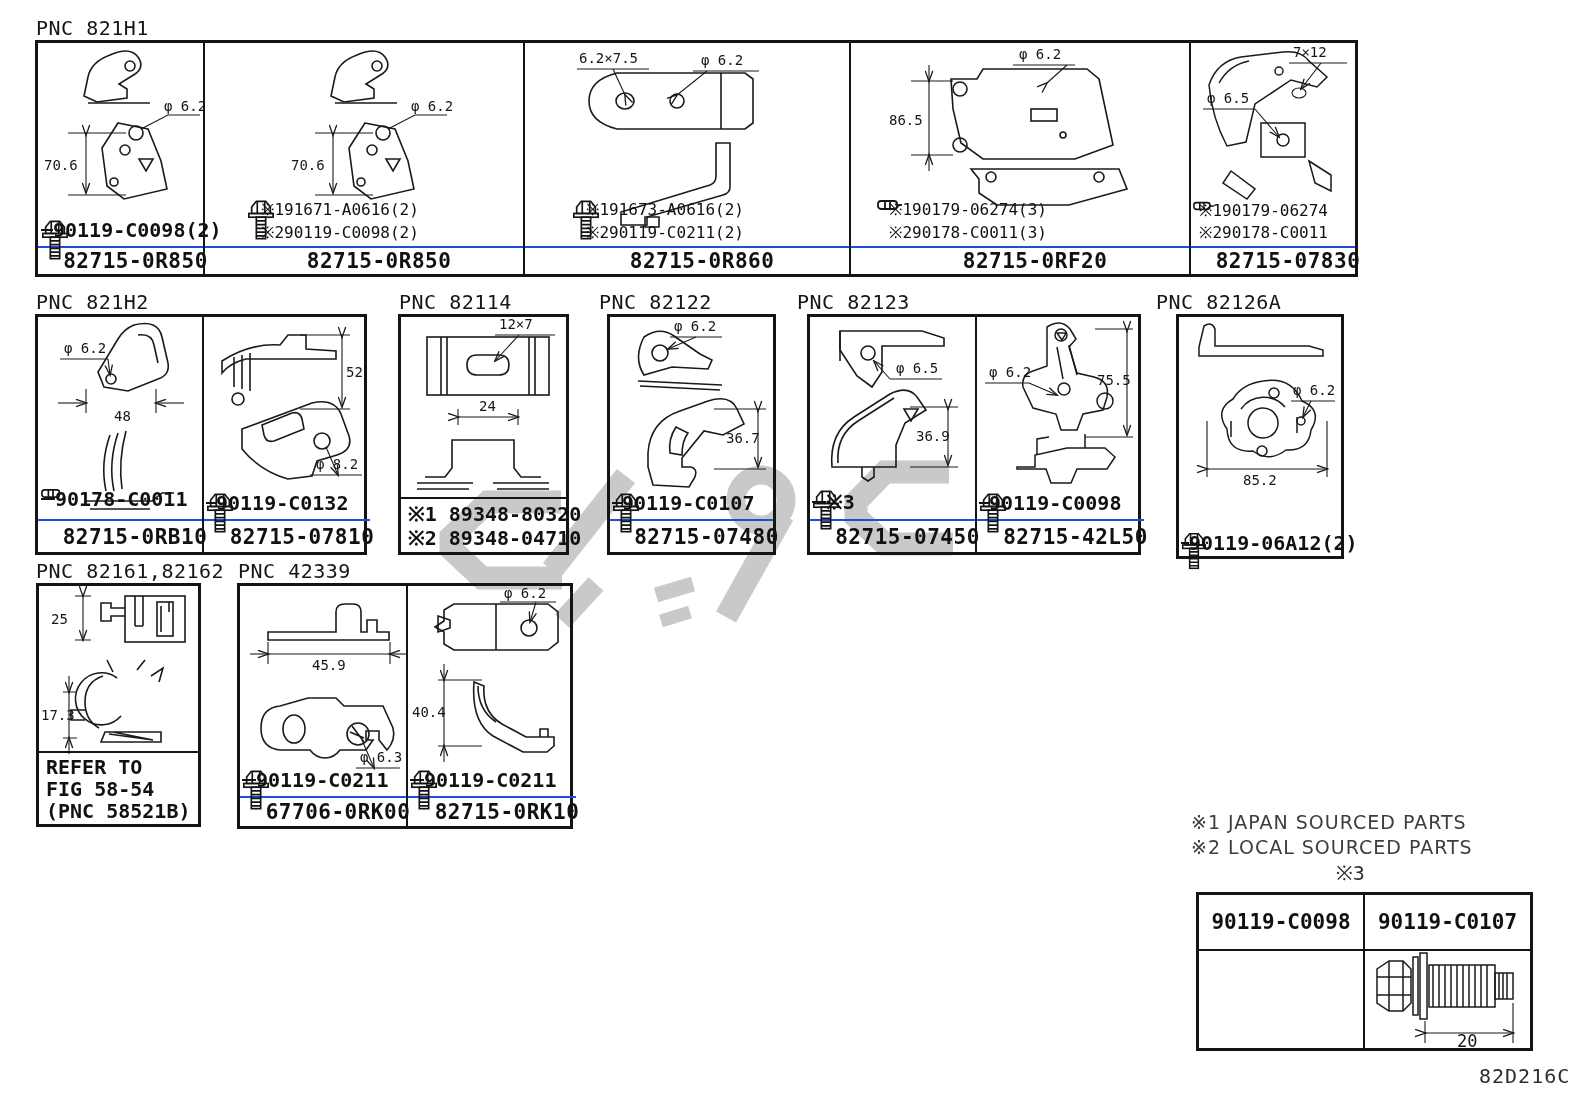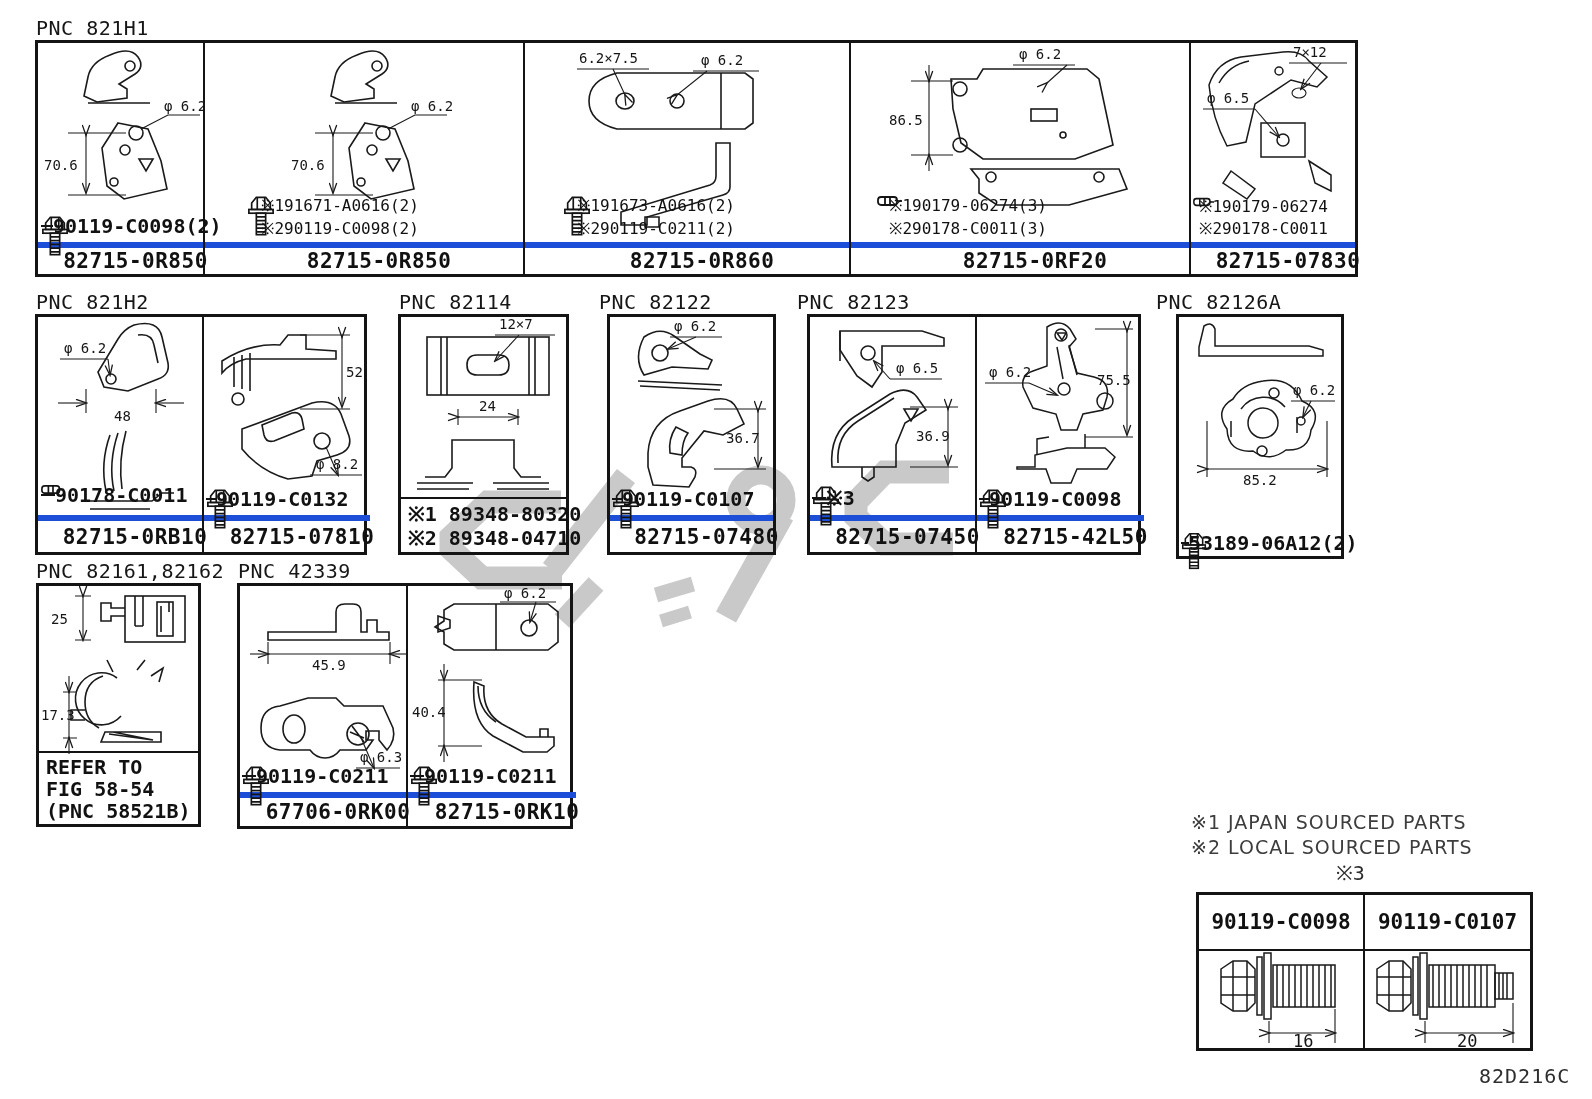--- a/index.html
+++ b/index.html
@@ -4,21 +4,21 @@
 <style>
   html,body{margin:0;padding:0;background:#fff;}
   #page{position:relative;width:1592px;height:1099px;background:#fff;overflow:hidden;
         font-family:"DejaVu Sans Mono",monospace;color:#111;margin-top:8px;}
   .pnc{position:absolute;font-size:20px;letter-spacing:0.5px;color:#161616;white-space:nowrap;}
   .tbl{position:absolute;border:3px solid #141414;display:flex;align-items:stretch;box-sizing:border-box;}
   .cell{position:relative;display:flex;flex-direction:column;box-sizing:border-box;}
   .cell.bd{border-right:2px solid #141414;}
   .draw{position:relative;flex:1;overflow:visible;}
   .draw svg{position:absolute;left:0;top:0;}
-  .strip{border-top:6px solid #1d4ed8;display:flex;align-items:center;justify-content:center;
+  .strip{border-top:2px solid #1d4ed8;display:flex;align-items:center;justify-content:center;
          font-weight:bold;font-size:21px;letter-spacing:0.5px;white-space:nowrap;padding-left:30px;}
   .notes{border-top:2px solid #141414;padding:3px 0 2px 7px;font-weight:bold;font-size:20px;
          line-height:24px;white-space:nowrap;}
   .fl{position:absolute;display:flex;align-items:center;white-space:nowrap;}
   .fl .lbl{font-weight:bold;font-size:20px;letter-spacing:0px;}
   .fl .lead{height:0;border-top:2px solid #141414;}
   .fl2{position:absolute;display:flex;align-items:flex-end;white-space:nowrap;}
   .fl2 .col{display:flex;flex-direction:column;line-height:23px;}
   .legend{position:absolute;font-family:"DejaVu Sans",sans-serif;color:#3d3d3d;
           font-size:19px;letter-spacing:1px;line-height:25px;white-space:nowrap;}
@@ -160,21 +160,21 @@
         </g>
         <g stroke="#1a1a1a" stroke-width="1.1" fill="none">
           <path d="M52,26 h72"></path>
               <path d="M100,52 L88,26" marker-start="url(#ah)"></path>
           <path d="M168,28 h66"></path>
               <path d="M152,52 L182,28" marker-start="url(#ah)"></path>
         </g>
         <text class="dim" x="54" y="20">6.2×7.5</text>
         <text class="dim" x="176" y="22">φ 6.2</text>
       </svg>
-      <div class="fl2" style="left:38px;bottom:2px">
+      <div class="fl2" style="left:47px;bottom:2px">
         <svg width="28" height="44" viewBox="0 0 30 46">
           <g fill="none" stroke="#141414" stroke-width="1.8">
             <path d="M5,16 V9 l5,-6 h10 l5,6 v7 z"></path>
                 <path d="M11,3.5 v12 M19,3.5 v12"></path>
             <rect x="2" y="16" width="26" height="4"></rect>
                 <rect x="10" y="20" width="10" height="23"></rect>
             <path d="M10,24 h10 M10,28 h10 M10,32 h10 M10,36 h10 M10,40 h10"></path>
           </g>
         </svg>
         <span class="lead" style="width:14px"></span>
@@ -518,21 +518,21 @@
         <svg width="26" height="40" viewBox="0 0 30 46">
           <g fill="none" stroke="#141414" stroke-width="1.8">
             <path d="M5,16 V9 l5,-6 h10 l5,6 v7 z"></path>
                 <path d="M11,3.5 v12 M19,3.5 v12"></path>
             <rect x="2" y="16" width="26" height="4"></rect>
                 <rect x="10" y="20" width="10" height="23"></rect>
             <path d="M10,24 h10 M10,28 h10 M10,32 h10 M10,36 h10 M10,40 h10"></path>
           </g>
         </svg>
         <span class="lead" style="width:8px"></span>
-        <span class="lbl">53189-06A12(2)</span>
+        <span class="lbl">90119-06A12(2)</span>
       </div>
     </div>
   </div>
 </div>
 
 <div class="tbl" style="left:36px;top:575px;width:165px;height:244px">
   <div class="cell" style="width:159px">
     <div class="draw">
       <svg width="157" height="170" viewBox="0 0 157 170">
         <g fill="none" stroke="#1a1a1a" stroke-width="1.6">
@@ -647,37 +647,20 @@
 
 <div class="legend" style="left:1191px;top:802px">
   <div>※1 JAPAN SOURCED PARTS</div>
   <div>※2 LOCAL SOURCED PARTS</div>
 </div>
 <div class="ref3" style="left:1336px;top:851px">※3</div>
 
 <div class="tbl" style="left:1196px;top:884px;width:337px;height:159px;flex-direction:row">
   <div class="cell bd" style="width:166px">
     <div class="hdrcell" style="height:54px;border-bottom:2px solid #141414">90119-C0098</div>
-    <div class="draw">
-      <svg width="164" height="97" viewBox="0 0 164 97">
-        <g fill="none" stroke="#1a1a1a" stroke-width="1.5">
-          <path d="M22,18 l12,-8 h14 l8,8 v34 l-8,8 h-14 l-12,-8 z"></path>
-          <path d="M34,10 v50 M48,10 v50 M22,26 h34 M22,44 h34"></path>
-          <rect x="58" y="6" width="5" height="58"></rect>
-              <rect x="65" y="2" width="7" height="66"></rect>
-          <rect x="74" y="14" width="62" height="42"></rect>
-          <path d="M78,14 v42 M84,14 v42 M90,14 v42 M96,14 v42 M102,14 v42 M108,14 v42 M114,14 v42 M120,14 v42 M126,14 v42 M132,14 v42"></path>
-        </g>
-        <g stroke="#1a1a1a" stroke-width="1.1" fill="none">
-          <path d="M70,70 V92 M136,58 V92"></path>
-          <path d="M70,82 H136" marker-start="url(#ah)" marker-end="url(#ah)"></path>
-        </g>
-        <text class="dim" style="font-size:17px" x="94" y="96">16</text>
-      </svg>
-    </div>
   </div>
   <div class="cell" style="width:165px">
     <div class="hdrcell" style="height:54px;border-bottom:2px solid #141414">90119-C0107</div>
     <div class="draw">
       <svg width="163" height="97" viewBox="0 0 163 97">
         <g fill="none" stroke="#1a1a1a" stroke-width="1.5">
           <path d="M12,18 l12,-8 h14 l8,8 v34 l-8,8 h-14 l-12,-8 z"></path>
           <path d="M24,10 v50 M38,10 v50 M12,26 h34 M12,44 h34"></path>
           <rect x="48" y="6" width="5" height="58"></rect>
               <rect x="55" y="2" width="7" height="66"></rect>

